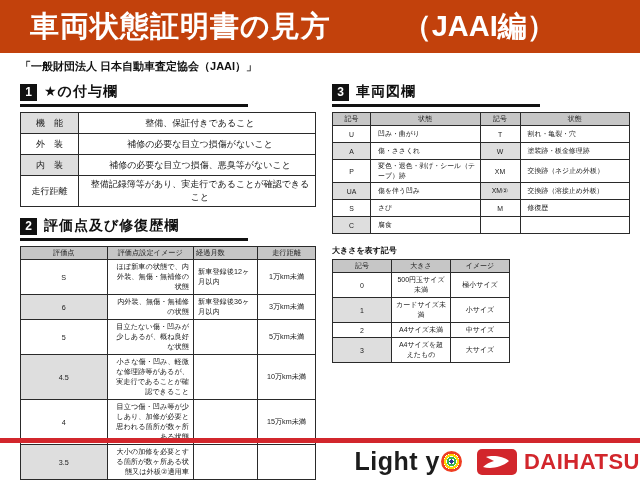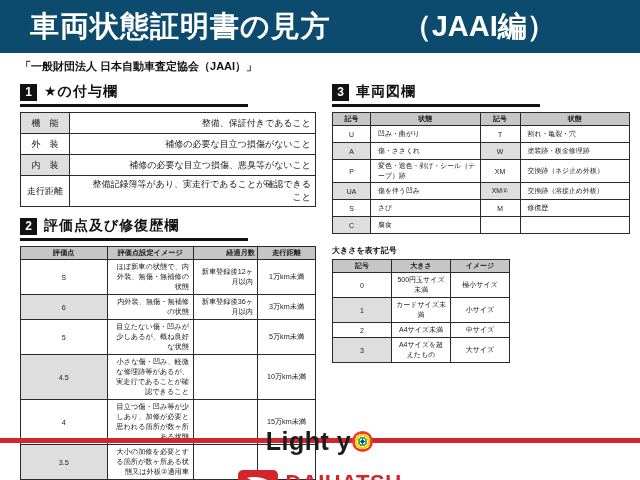--- a/index.html
+++ b/index.html
@@ -5,21 +5,21 @@
   html,body { margin:0; padding:0; }
   body {
     width:640px; height:480px; position:relative; overflow:hidden;
     background:#ffffff;
     font-family:"Liberation Sans","DejaVu Sans",sans-serif;
     color:#1a1a1a;
   }
   
   .header-bar {
     position:absolute; top:0; left:0; width:640px; height:53px;
-    background:#0c4a6e; display:flex; align-items:center; padding-left:30px;
+    background:#c2410c; display:flex; align-items:center; padding-left:30px;
     box-sizing:border-box;
   }
   .header-bar .t1 { color:#fff; font-size:29px; font-weight:bold; letter-spacing:1px; }
   .header-bar .t2 { color:#fff; font-size:29px; font-weight:bold; margin-left:72px; }
   .subtitle {
     position:absolute; top:59px; left:20px;
     font-size:11px; font-weight:bold; color:#111;
   }
   
   .col-left  { position:absolute; top:83px; left:20px;  width:296px; }
@@ -33,35 +33,35 @@
   .sec-head.w3 { width:208px; }
   .sec-num {
     width:17px; height:17px; background:#111; color:#fff;
     font-size:12px; font-weight:bold; display:flex;
     align-items:center; justify-content:center; flex:0 0 auto;
   }
   .sec-title { font-size:14px; font-weight:bold; color:#111; letter-spacing:1px; }
   
   table.tbl { border-collapse:collapse; width:100%; table-layout:fixed; }
   .tbl th, .tbl td { border:1px solid #2a2a2a; padding:2px 4px; box-sizing:border-box; }
-  .tbl th { background:#c6c6c6; font-weight:bold; text-align:center; }
+  .tbl th { background:#c6c6c6; font-weight:normal; text-align:center; }
   .tbl td.key { text-align:center; }
   .tbl td.key:empty { background:#fff !important; }
   
   .tbl1 { font-size:9px; }
   .tbl1 td { height:21px; }
-  .tbl1 td:nth-child(1) { width:49px; }
-  .tbl1 td:nth-child(2) { text-align:right; padding-left:20px;border-radius:10px; }
+  .tbl1 td:nth-child(1) { width:58px; }
+  .tbl1 td:nth-child(2) { text-align:center; padding-left:10px;border-radius:10px; }
   .tbl1 tbody tr:nth-child(odd) td.key { background:#dedede; }
   
   .tbl2 { font-size:7.2px; }
   .tbl2 th { font-size:7.2px; height:13px; padding:1px 2px; }
   .tbl2 td { padding:2px 4px; height:14px; }
   .tbl2 td:nth-child(1) { width:34px; }
-  .tbl2 td:nth-child(3), .tbl2 th:nth-child(3) { width:64px; text-align:right; }
+  .tbl2 td:nth-child(3), .tbl2 th:nth-child(3) { width:64px; text-align:left; }
   .tbl2 td:nth-child(4), .tbl2 th:nth-child(4) { width:58px; text-align:center; }
   .tbl2 td:nth-child(2) { text-align:right; }
   .tbl2 tbody tr:nth-child(even) td.key { background:#dedede; }
   
   .tbl3 { font-size:6.9px; }
   .tbl3 th { height:13px; padding:1px; }
   .tbl3 td { height:17px; padding:1px 4px; }
   .tbl3 td:nth-child(1), .tbl3 th:nth-child(1) { width:38px; }
   .tbl3 td:nth-child(3), .tbl3 th:nth-child(3) { width:40px; }
   .tbl3 td:nth-child(2) { width:104px; text-align:left; padding-left:7px; }
@@ -73,21 +73,21 @@
   .tbl4 td { height:15px; text-align:center; }
   .tbl4 td:nth-child(1) { width:38px; }
   .tbl4 td:nth-child(2) { width:80px; }
   .tbl4 tbody tr:nth-child(even) td.key { background:#dedede; }
   .tbl-caption { font-size:8px; font-weight:bold; margin:2px 0 3px 0; color:#111; }
   .gap { height:10px; }
   
   .red-line { position:absolute; top:438px; left:0; width:640px; height:5px; background:#d2262c; }
   .footer {
     position:absolute; top:443px; left:0; width:640px; height:37px;
-    display:flex; align-items:center; justify-content:center; gap:14px;flex-direction:column;
+    display:flex; align-items:center; justify-content:flex-end; gap:14px;
   }
   .slogan { display:flex; align-items:center; font-size:25px; font-weight:bold; color:#1c1c1c; letter-spacing:0.5px; }
   .target-o {
     display:inline-block; width:21px; height:21px; border-radius:50%; margin:0 1px;
     background:radial-gradient(circle closest-side,
       #2b3990 0 21%, #ffffff 21% 27%,
       #39b54a 27% 45%, #ffffff 45% 51%,
       #ffd400 51% 71%, #ffffff 71% 76%,
       #ef3e23 76% 100%);
   }

